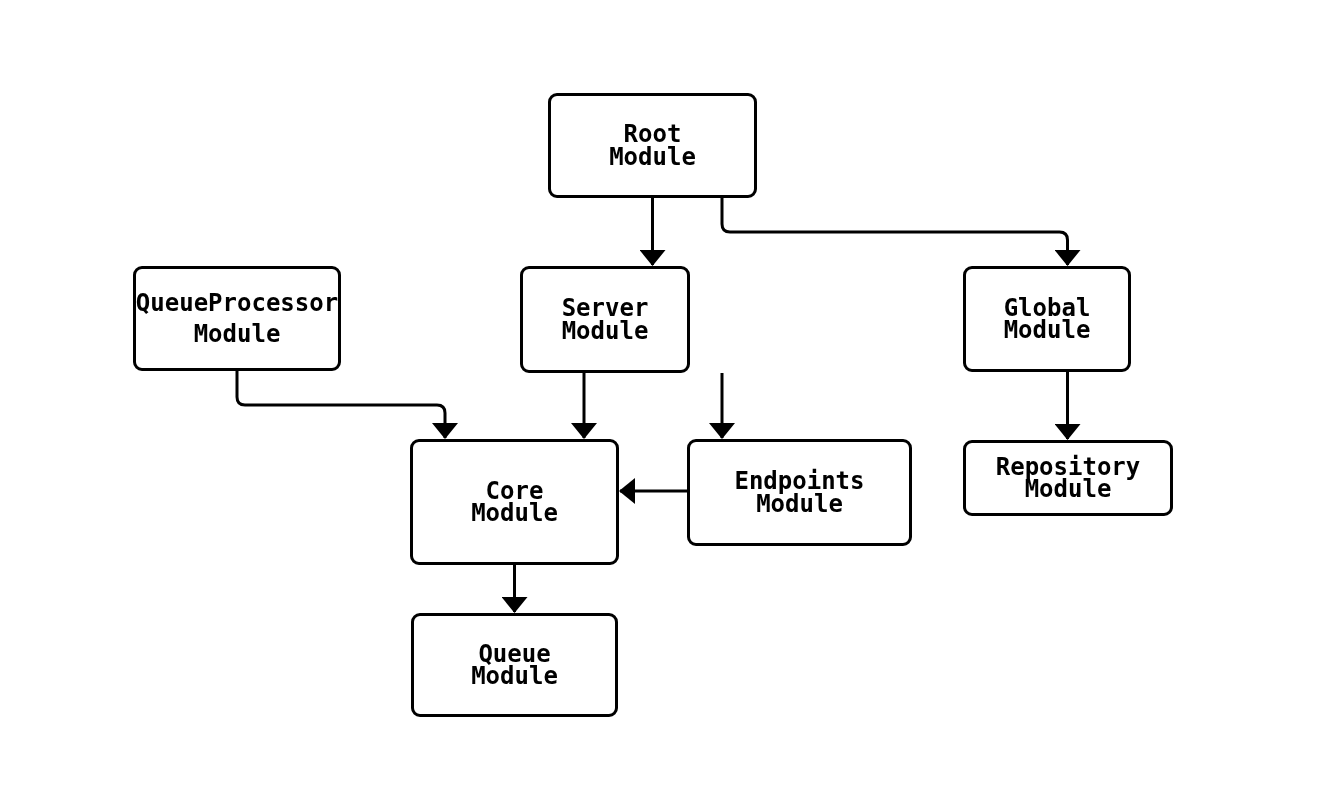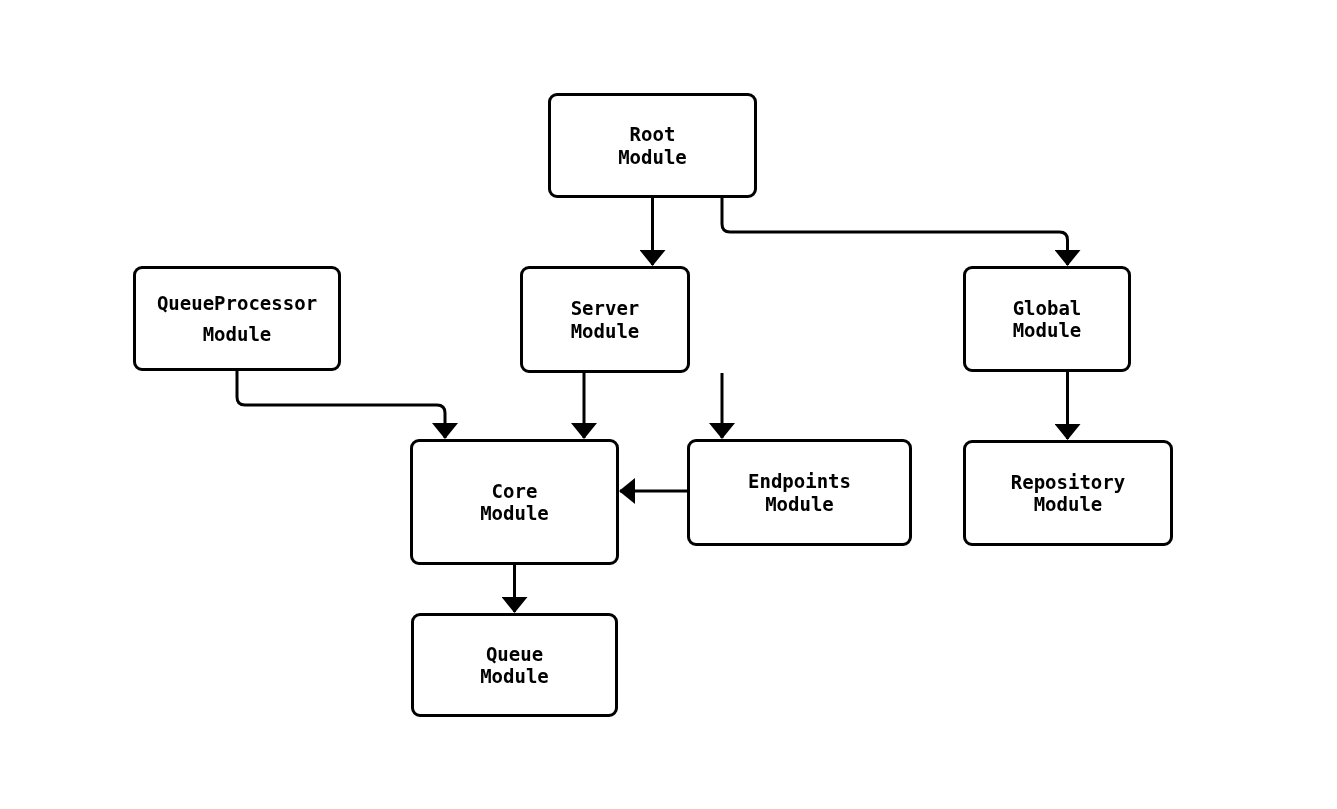--- a/index.html
+++ b/index.html
@@ -27,21 +27,21 @@
     box-sizing: border-box;
     background: #ffffff;
     border: 3px solid #000000;
     border-radius: 9px;
     display: flex;
     flex-direction: column;
     align-items: center;
     justify-content: center;
     text-align: center;
     font-weight: bold;
-    font-size: 19px;
+    font-size: 24px;
     line-height: 22.5px;
     color: #000000;
     letter-spacing: 0;
   }
   .node span {
     display: block;
     white-space: nowrap;
   }
 </style>
 </head>
@@ -90,21 +90,21 @@
   <div class="node" style="left:410px; top:439px; width:209px; height:126px;">
     <span>Core</span>
     <span>Module</span>
   </div>
 
   <div class="node" style="left:687px; top:439px; width:225px; height:107px;">
     <span>Endpoints</span>
     <span>Module</span>
   </div>
 
-  <div class="node" style="left:963px; top:440px; width:210px; height:106px;">
+  <div class="node" style="left:963px; top:440px; width:210px; height:76px;">
     <span>Repository</span>
     <span>Module</span>
   </div>
 
   <div class="node" style="left:411px; top:613px; width:207px; height:104px;">
     <span>Queue</span>
     <span>Module</span>
   </div>
 
 </div>

